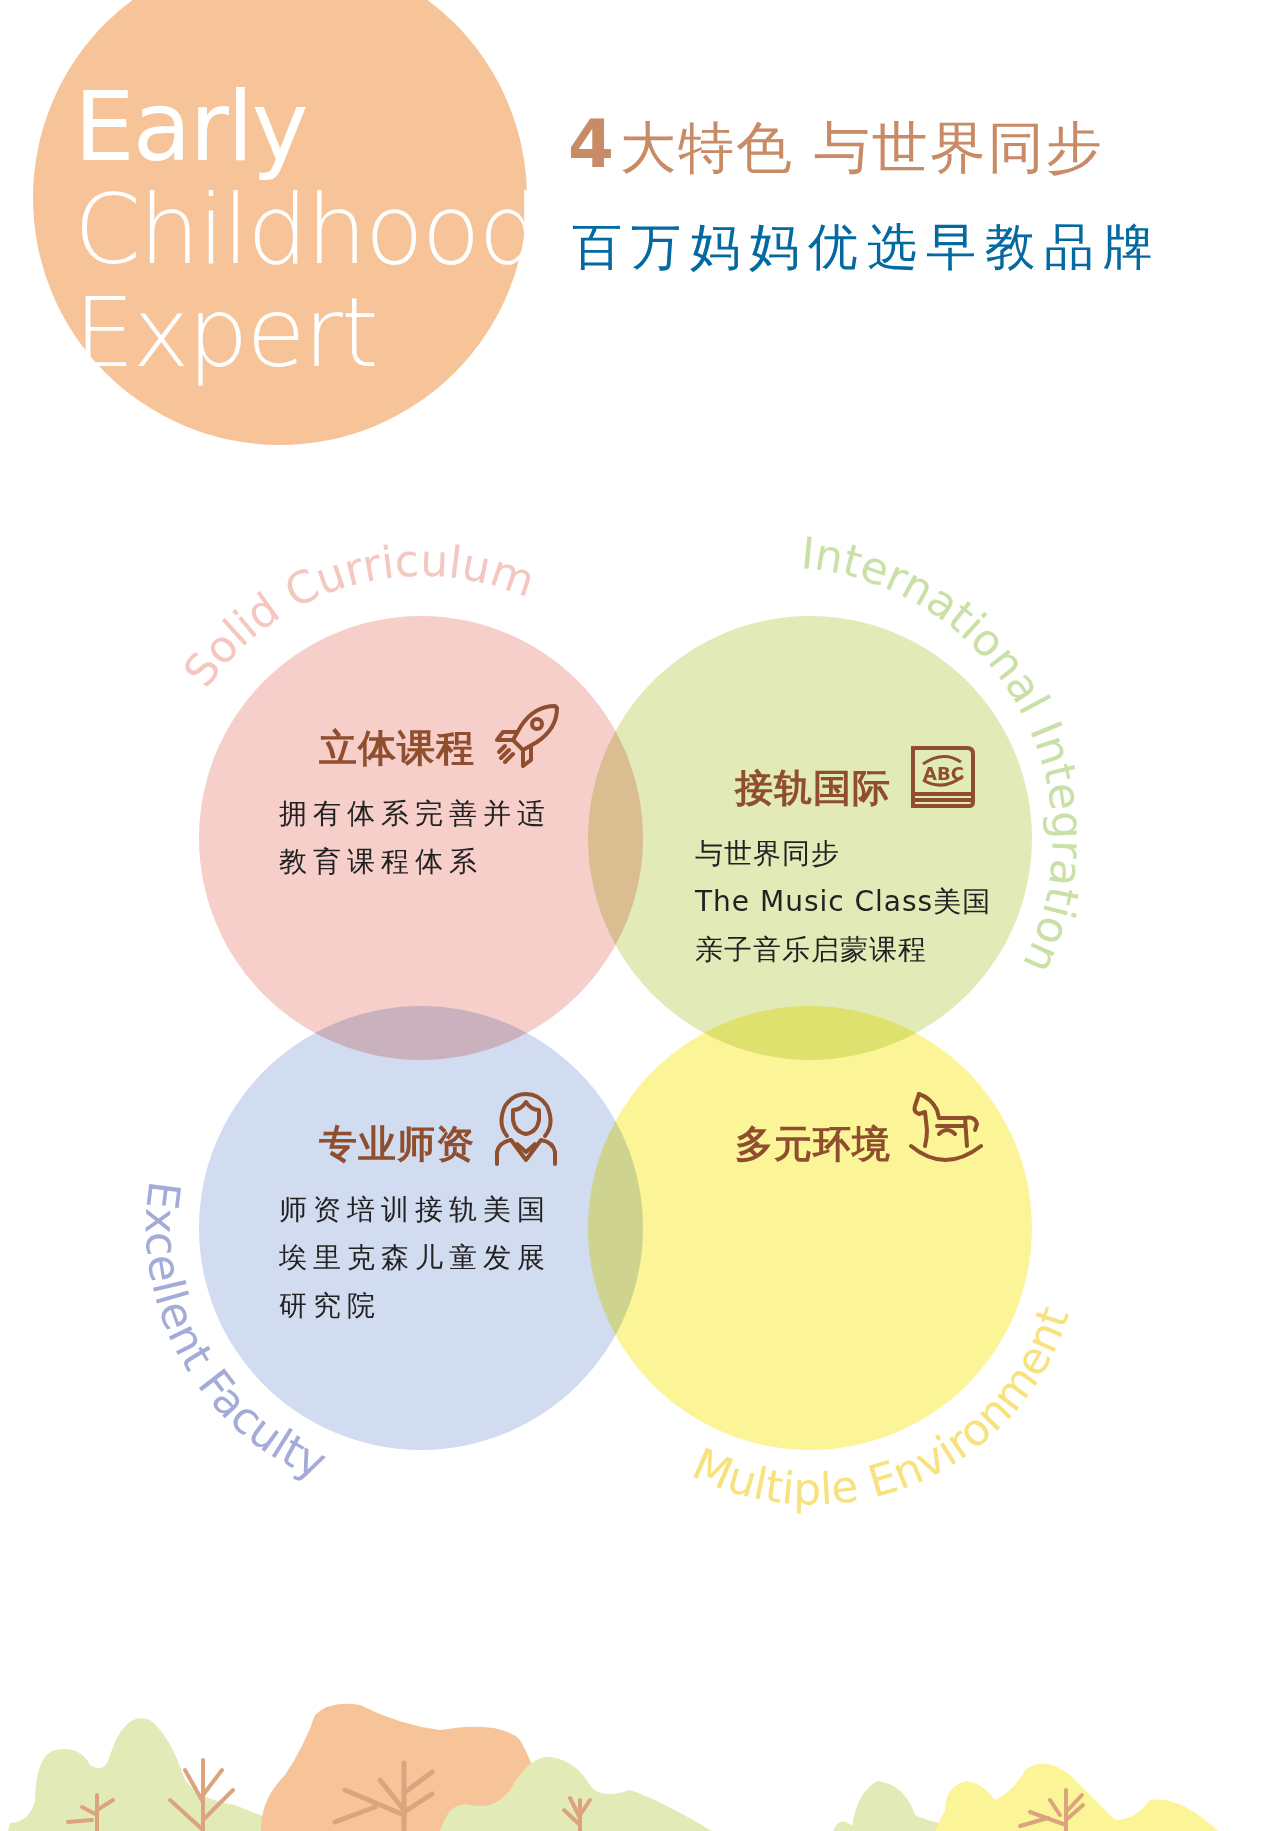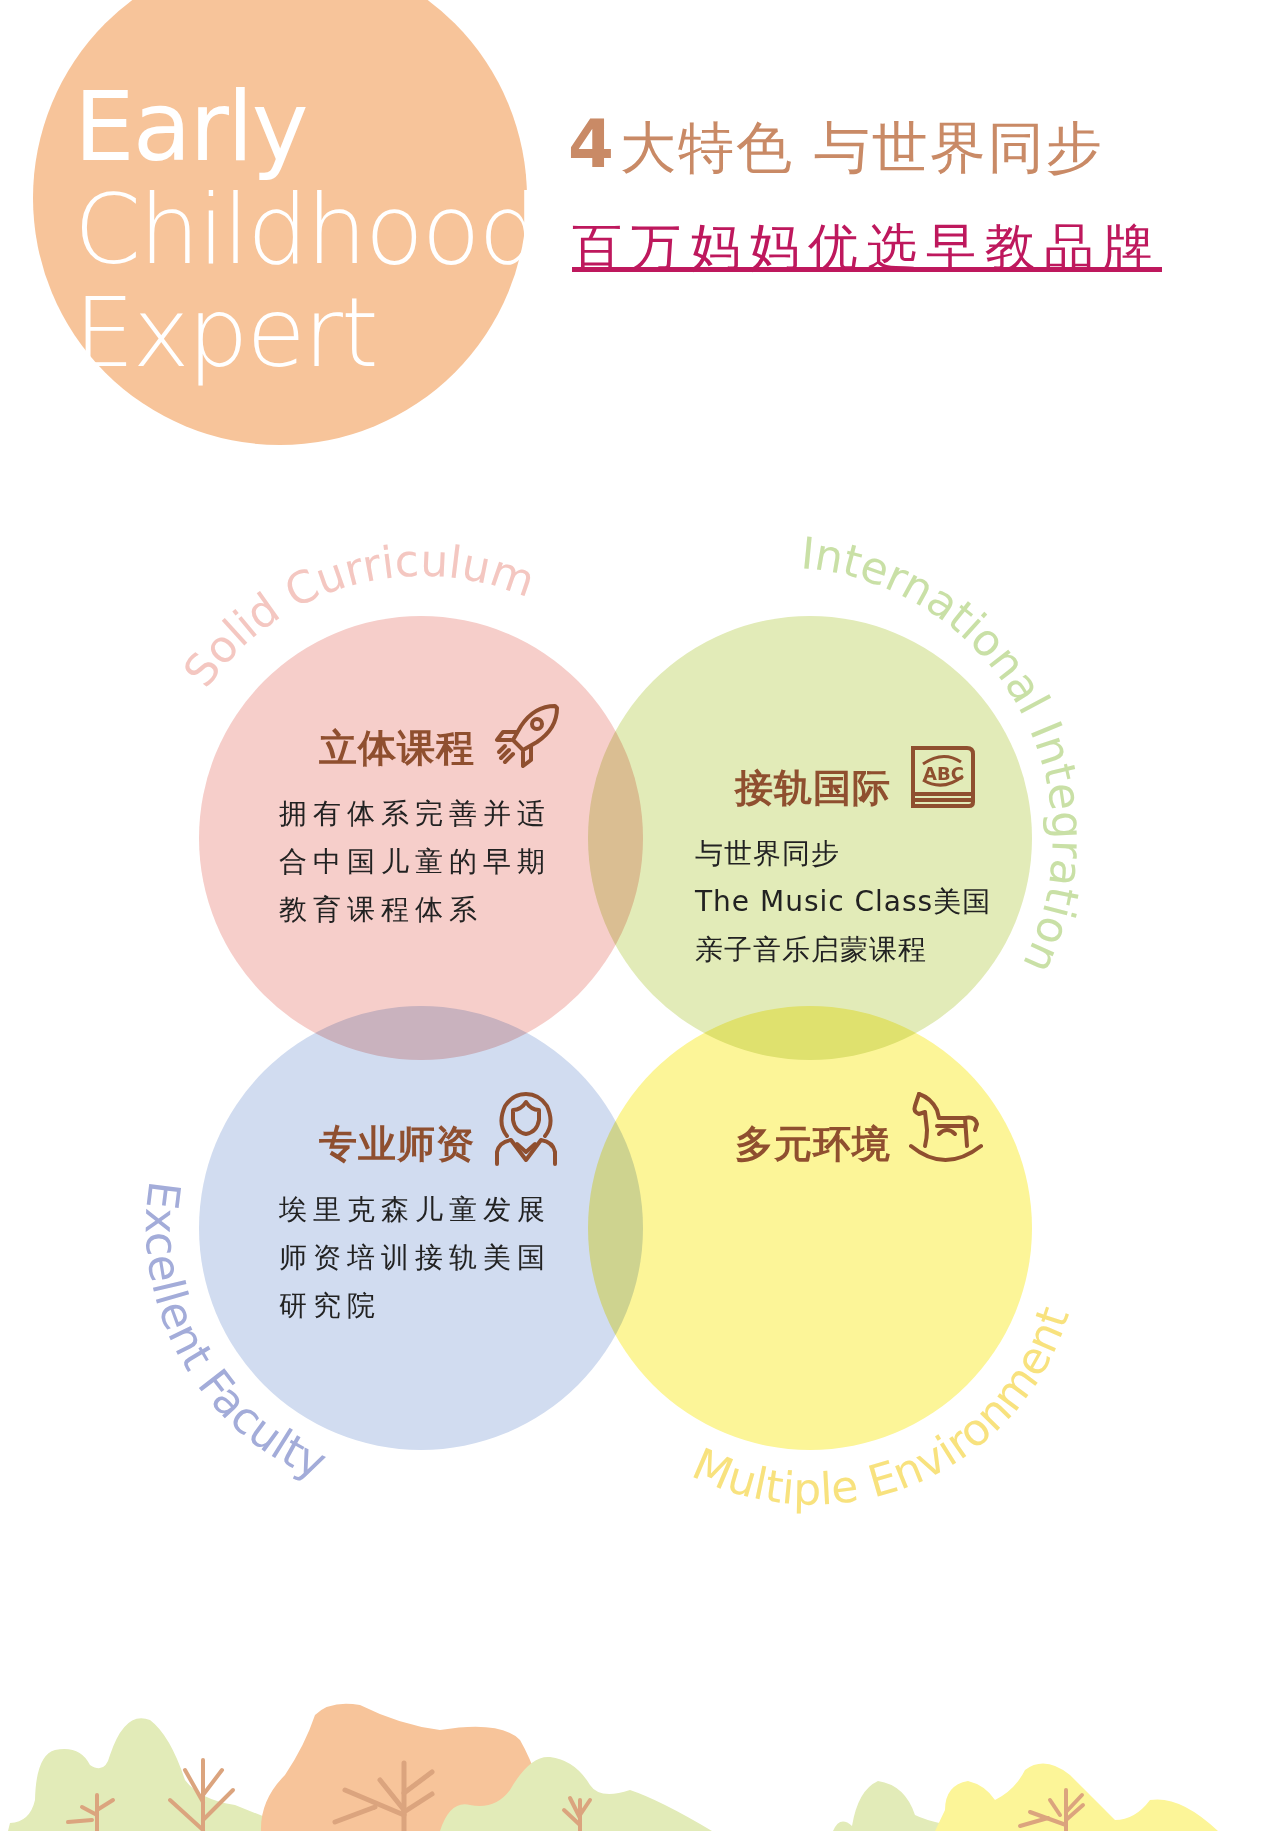--- a/index.html
+++ b/index.html
@@ -11,22 +11,22 @@
                  border-radius: 50%; background: #f7c49a; }
   .hero-text { position: absolute; left: 74px; top: 76px; color: #ffffff;
                font-family: "DejaVu Sans", sans-serif; font-weight: 200;
                font-size: 96px; line-height: 103px; letter-spacing: -2px; }
   .hero-text div { white-space: nowrap; }
   .hero-text .l1 { font-weight: 400; }
 
   .headline { position: absolute; left: 568px; top: 110px; color: #c98a66;
               font-size: 56px; line-height: 70px; white-space: nowrap; letter-spacing: 2px; }
   .headline .num { font-weight: bold; font-size: 66px; margin-right: 4px; }
-  .subline { position: absolute; left: 572px; top: 215px; color: #be185d;
-             font-size: 50px; line-height: 64px; white-space: nowrap; letter-spacing: 9px; text-decoration: underline; }
+  .subline { position: absolute; left: 572px; top: 215px; color: #0369a1;
+             font-size: 50px; line-height: 64px; white-space: nowrap; letter-spacing: 9px; }
 
   
   .fcircle { position: absolute; width: 444px; height: 444px; border-radius: 50%;
              mix-blend-mode: multiply; }
   .c-pink   { left: 199px; top: 616px; background: #f6ceca; }
   .c-green  { left: 588px; top: 616px; background: #e2ebb8; }
   .c-blue   { left: 199px; top: 1006px; background: #d1dcf0; }
   .c-yellow { left: 588px; top: 1006px; background: #fcf598; }
 
   .card { position: absolute; width: 320px; }
@@ -93,21 +93,20 @@
       <circle cx="44" cy="24" r="5"></circle>
       <path d="M24 32 L10 32 L4 40 L18 40"></path>
       <path d="M38 46 L38 60 L30 66 L30 52"></path>
       <path d="M16 50 L8 58"></path>
         <path d="M20 54 L12 62"></path>
         <path d="M12 46 L6 52"></path>
     </svg>
   </div>
   <div class="card-body">
     <div>拥有体系完善并适</div>
-    <div>合中国儿童的早期</div>
     <div>教育课程体系</div>
   </div>
 </div>
 
 <div class="card" style="left:695px; top:730px;">
   <div class="card-title">
     <span class="ttl">接轨国际</span>
     <svg width="68" height="66" viewBox="0 0 68 66" fill="none" stroke="#8f4f2f" stroke-width="4">
       <path d="M4 4 L58 4 Q64 4 64 10 L64 58 Q64 62 60 62 L4 62 Z"></path>
       <path d="M4 50 L62 50"></path>
@@ -128,22 +127,22 @@
   <div class="card-title">
     <span class="ttl">专业师资</span>
     <svg width="66" height="74" viewBox="0 0 66 74" fill="none" stroke="#8f4f2f" stroke-width="4" stroke-linecap="round" stroke-linejoin="round">
       <path d="M14 44 Q4 32 12 14 Q20 2 33 2 Q46 2 54 14 Q62 32 52 44"></path>
       <path d="M20 18 Q28 18 33 10 Q38 18 46 18 L46 28 Q44 40 33 42 Q22 40 20 28 Z"></path>
       <path d="M4 72 L4 60 Q6 50 18 48 L33 68 L48 48 Q60 50 62 60 L62 72"></path>
       <path d="M24 52 L33 60 L42 52"></path>
     </svg>
   </div>
   <div class="card-body">
+    <div>师资培训接轨美国</div>
     <div>埃里克森儿童发展</div>
-    <div>师资培训接轨美国</div>
     <div>研究院</div>
   </div>
 </div>
 
 <div class="card" style="left:695px; top:1086px;">
   <div class="card-title">
     <span class="ttl">多元环境</span>
     <svg width="74" height="76" viewBox="0 0 74 76" fill="none" stroke="#8f4f2f" stroke-width="4" stroke-linecap="round" stroke-linejoin="round">
       <path d="M10 4 L6 16 Q4 22 10 24 L16 22 L18 40 Q18 48 16 56"></path>
       <path d="M10 4 Q22 8 28 20 L30 28 L56 28 Q66 26 68 34 L66 40"></path>

